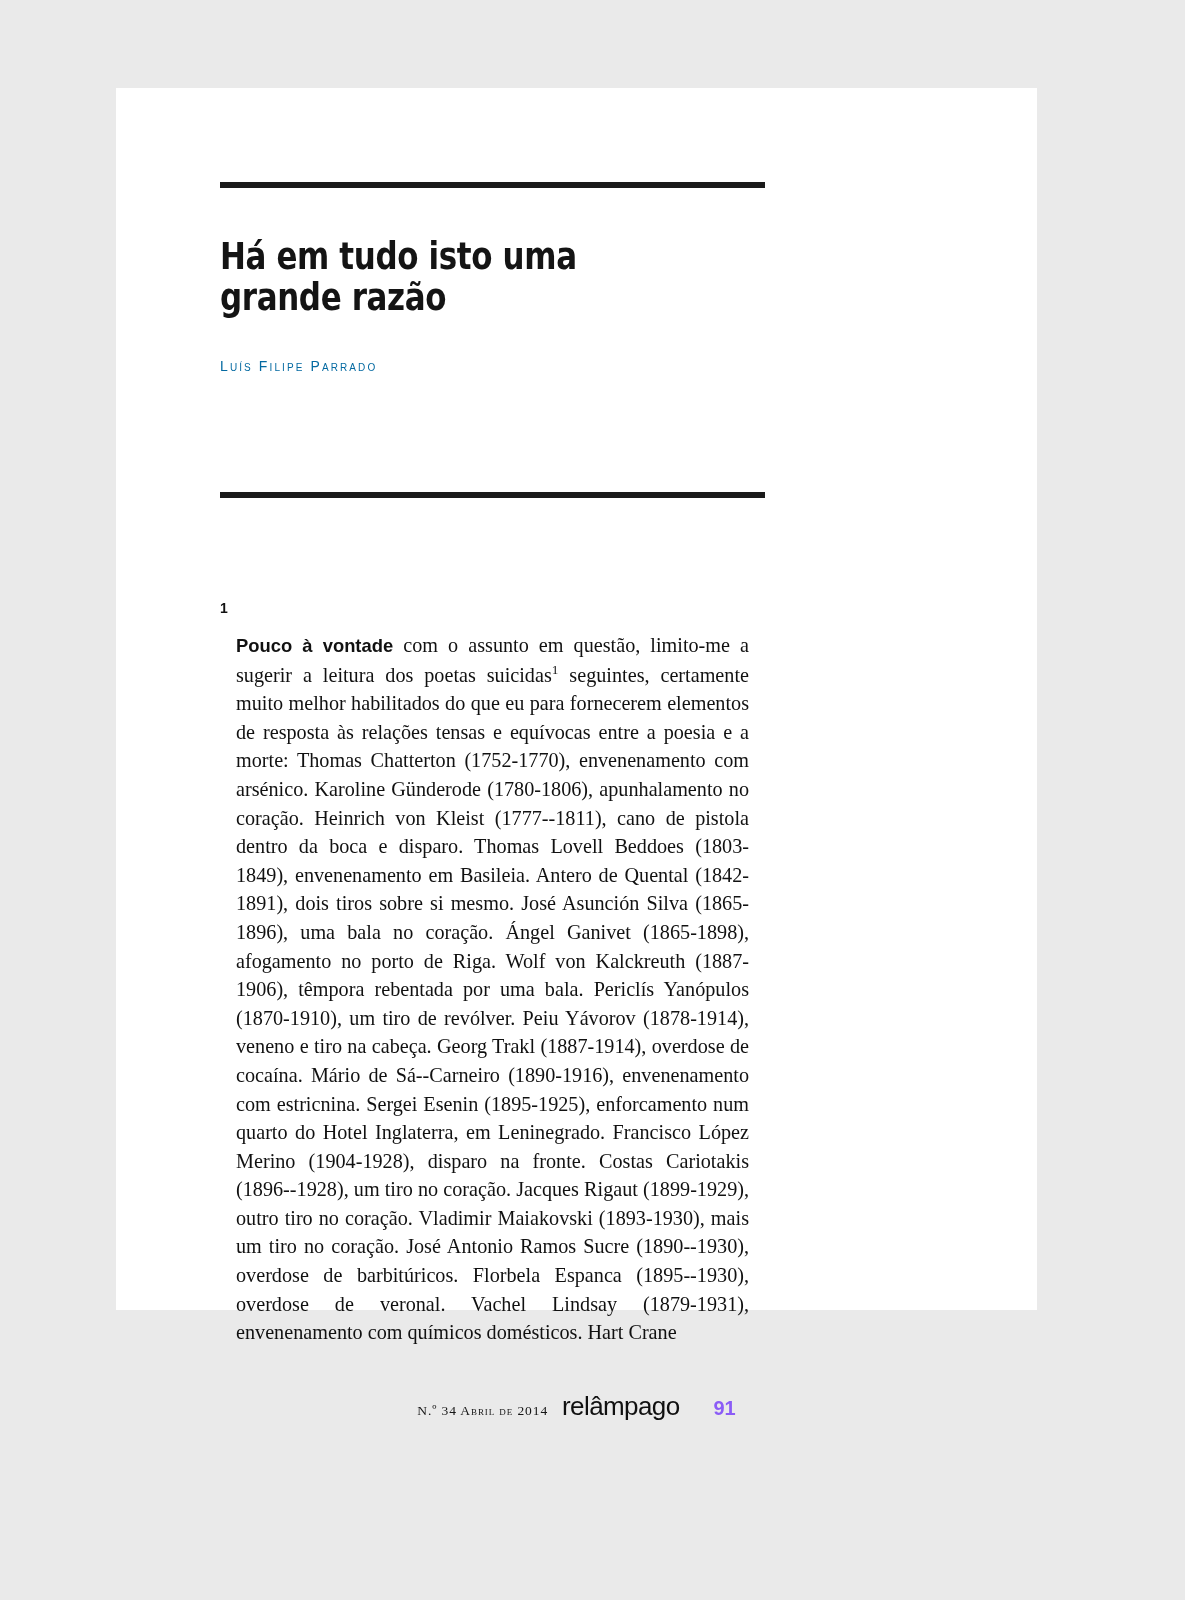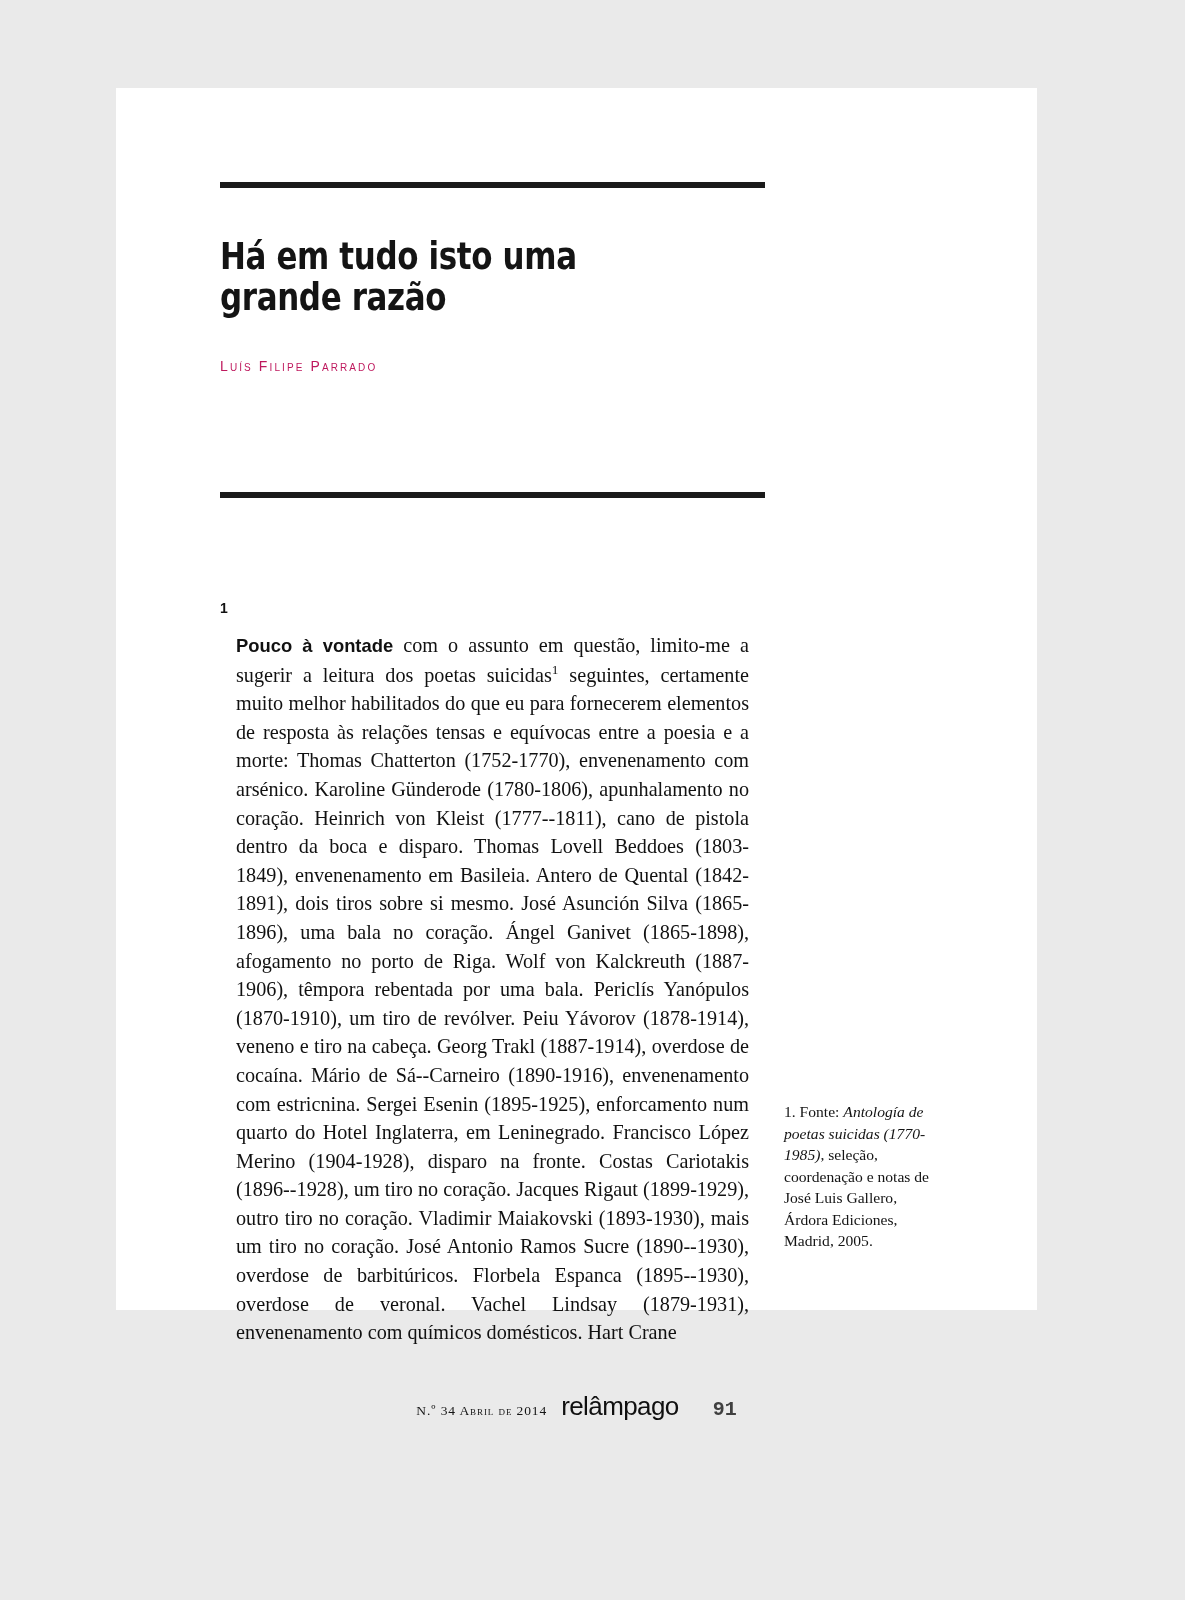--- a/index.html
+++ b/index.html
@@ -56,21 +56,21 @@
   }
   .article-title .tl {
     display: block;
   }
   .byline {
     margin-top: 40px;
     font-family: "Liberation Sans", sans-serif;
     font-size: 14px;
     font-variant: small-caps;
     letter-spacing: 2.1px;
-    color: #be185d;
+    color: #0369a1;
   }
 
   
   .body-col {
     position: absolute;
     left: 104px;
     top: 513px;
     width: 545px;
   }
   .section-num {
@@ -136,24 +136,24 @@
     margin-top: 32px;
   }
   .footer-mark {
     font-family: Liberation Sans, sans-serif;
     font-size: 26px;
     letter-spacing: -0.6px;
     color: #101010;
     margin: 0 34px 0 14px;
   }
   .footer-page {
-    font-family: Liberation Mono, monospace;
+    font-family: Liberation Sans, sans-serif;
     font-weight: bold;
     font-size: 20px;
-    color: #404040;
+    color: #8b5cf6;
   }
 </style>
 </head>
 <body>
 
 <div class="page">
 
   <div class="title-block">
     <div class="rule-top"></div>
     <h1 class="article-title">
@@ -162,21 +162,20 @@
     </h1>
     <div class="byline">Luís Filipe Parrado</div>
   </div>
   <div class="rule-bottom"></div>
 
   <div class="body-col">
     <div class="section-num">1</div>
     <p class="body-par"><span class="lead-in">Pouco à vontade</span><span> com o assunto em questão, limito-me a sugerir a leitura dos poetas suicidas</span><sup class="fn-ref">1</sup><span> seguintes, certamente muito melhor habilitados do que eu para fornecerem elementos de resposta às relações tensas e equívocas entre a poesia e a morte: Thomas Chatterton (1752-1770), envenenamento com arsénico. Karoline Günderode (1780-1806), apunhalamento no coração. Heinrich von Kleist (1777--1811), cano de pistola dentro da boca e disparo. Thomas Lovell Beddoes (1803-1849), envenenamento em Basileia. Antero de Quental (1842-1891), dois tiros sobre si mesmo. José Asunción Silva (1865-1896), uma bala no coração. Ángel Ganivet (1865-1898), afogamento no porto de Riga. Wolf von Kalckreuth (1887-1906), têmpora rebentada por uma bala. Periclís Yanópulos (1870-1910), um tiro de revólver. Peiu Yávorov (1878-1914), veneno e tiro na cabeça. Georg Trakl (1887-1914), overdose de cocaína. Mário de Sá--Carneiro (1890-1916), envenenamento com estricnina. Sergei Esenin (1895-1925), enforcamento num quarto do Hotel Inglaterra, em Leninegrado. Francisco López Merino (1904-1928), disparo na fronte. Costas Cariotakis (1896--1928), um tiro no coração. Jacques Rigaut (1899-1929), outro tiro no coração. Vladimir Maiakovski (1893-1930), mais um tiro no coração. José Antonio Ramos Sucre (1890--1930), overdose de barbitúricos. Florbela Espanca (1895--1930), overdose de veronal. Vachel Lindsay (1879-1931), envenenamento com químicos domésticos. Hart Crane</span></p>
   </div>
 
-  <div class="margin-note"><span>1. Fonte: </span><i>Antología de poetas suicidas (1770-1985)</i><span>, seleção, coordenação e notas de José Luis Gallero, Árdora Ediciones, Madrid, 2005.</span></div>
 
   <div class="footer">
     <span class="footer-issue">N.º 34 Abril de 2014</span>
     <span class="footer-mark">relâmpago</span>
     <span class="footer-page">91</span>
   </div>
 
 </div>
 
 </body></html>

